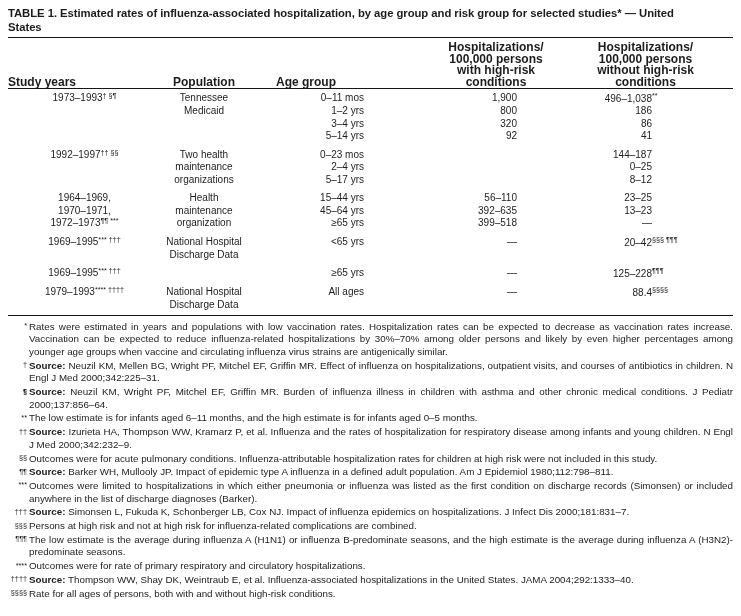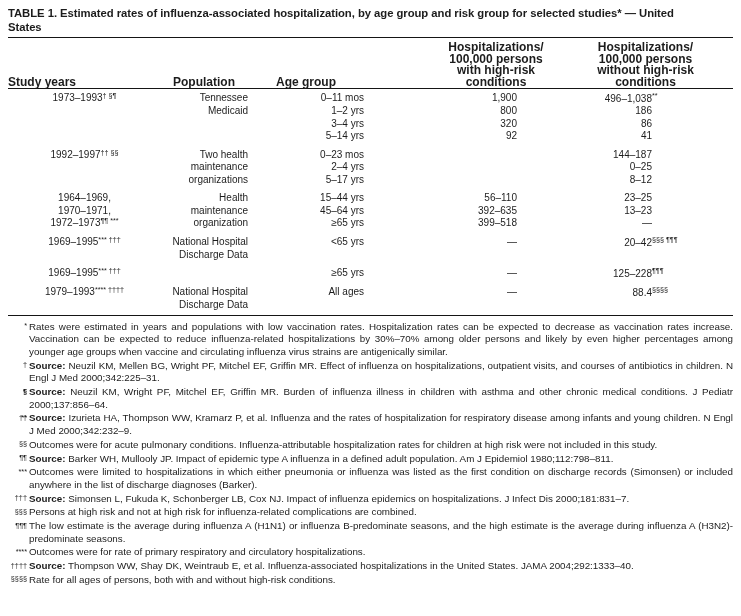--- a/index.html
+++ b/index.html
@@ -28,21 +28,21 @@
   .head-multi { white-space:pre-line; text-align:center; }
   .head-age  { text-align:center; padding-right:56px !important; }
   .head-low  { padding-right:14px !important; }
 
   tbody td {
     font-size:10px; line-height:12.5px; vertical-align:top; padding:0;
   }
   tr.first-row td { padding-top:3px; }
   tr.gstart td { padding-top:6px; }
   td.c-years { text-align:center; padding-left:1px; white-space:nowrap;margin-top:20px; }
-  td.c-pop   { text-align:right;margin-left:8px; }
+  td.c-pop   { text-align:center;margin-left:8px; }
   td.c-age   { text-align:right; padding-right:56px; white-space:nowrap; }
   td.c-high  { text-align:right; padding-right:55px; white-space:nowrap; }
   td.c-low   { text-align:right; padding-right:81px; white-space:nowrap; }
 
   .sup { font-size:7.2px; vertical-align:3.5px; line-height:0; }
   .hang { display:inline-block; width:0; white-space:nowrap; font-size:7.2px; vertical-align:3.5px; line-height:7px; }
 
   .fns { margin-top:5px; }
   .fn {
     position:relative; padding-left:21px; margin-bottom:1px;
@@ -201,21 +201,21 @@
 
     </tbody>
   </table>
   <div class="rule-bottom"></div>
 
   <div class="fns">
     <div class="fn"><span class="fn-marker">*</span><span>Rates were estimated in years and populations with low vaccination rates. Hospitalization rates can be expected to decrease as vaccination rates increase. Vaccination can be expected to reduce influenza-related hospitalizations by 30%–70% among older persons and likely by even higher percentages among younger age groups when vaccine and circulating influenza virus strains are antigenically similar.</span></div>
     <div class="fn"><span class="fn-marker">†</span><b>Source:</b> <span>Neuzil KM, Mellen BG, Wright PF, Mitchel EF, Griffin MR. Effect of influenza on hospitalizations, outpatient visits, and courses of antibiotics in children. N Engl J Med 2000;342:225–31.</span></div>
     <div class="fn"><span class="fn-marker">§</span></div>
     <div class="fn"><span class="fn-marker">¶</span><b>Source:</b> <span>Neuzil KM, Wright PF, Mitchel EF, Griffin MR. Burden of influenza illness in children with asthma and other chronic medical conditions. J Pediatr 2000;137:856–64.</span></div>
-    <div class="fn"><span class="fn-marker">**</span></div>
+    <div class="fn"><span class="fn-marker">**</span><span>The low estimate is for infants aged 6–11 months, and the high estimate is for infants aged 0–5 months.</span></div>
     <div class="fn"><span class="fn-marker">††</span><b>Source:</b> <span>Izurieta HA, Thompson WW, Kramarz P, et al. Influenza and the rates of hospitalization for respiratory disease among infants and young children. N Engl J Med 2000;342:232–9.</span></div>
     <div class="fn"><span class="fn-marker">§§</span><span>Outcomes were for acute pulmonary conditions. Influenza-attributable hospitalization rates for children at high risk were not included in this study.</span></div>
     <div class="fn"><span class="fn-marker">¶¶</span><b>Source:</b> <span>Barker WH, Mullooly JP. Impact of epidemic type A influenza in a defined adult population. Am J Epidemiol 1980;112:798–811.</span></div>
     <div class="fn"><span class="fn-marker">***</span><span>Outcomes were limited to hospitalizations in which either pneumonia or influenza was listed as the first condition on discharge records (Simonsen) or included anywhere in the list of discharge diagnoses (Barker).</span></div>
     <div class="fn"><span class="fn-marker">†††</span><b>Source:</b> <span>Simonsen L, Fukuda K, Schonberger LB, Cox NJ. Impact of influenza epidemics on hospitalizations. J Infect Dis 2000;181:831–7.</span></div>
     <div class="fn"><span class="fn-marker">§§§</span><span>Persons at high risk and not at high risk for influenza-related complications are combined.</span></div>
     <div class="fn"><span class="fn-marker">¶¶¶</span><span>The low estimate is the average during influenza A (H1N1) or influenza B-predominate seasons, and the high estimate is the average during influenza A (H3N2)-predominate seasons.</span></div>
     <div class="fn"><span class="fn-marker">****</span><span>Outcomes were for rate of primary respiratory and circulatory hospitalizations.</span></div>
     <div class="fn"><span class="fn-marker">††††</span><b>Source:</b> <span>Thompson WW, Shay DK, Weintraub E, et al. Influenza-associated hospitalizations in the United States. JAMA 2004;292:1333–40.</span></div>
     <div class="fn"><span class="fn-marker">§§§§</span><span>Rate for all ages of persons, both with and without high-risk conditions.</span></div>

